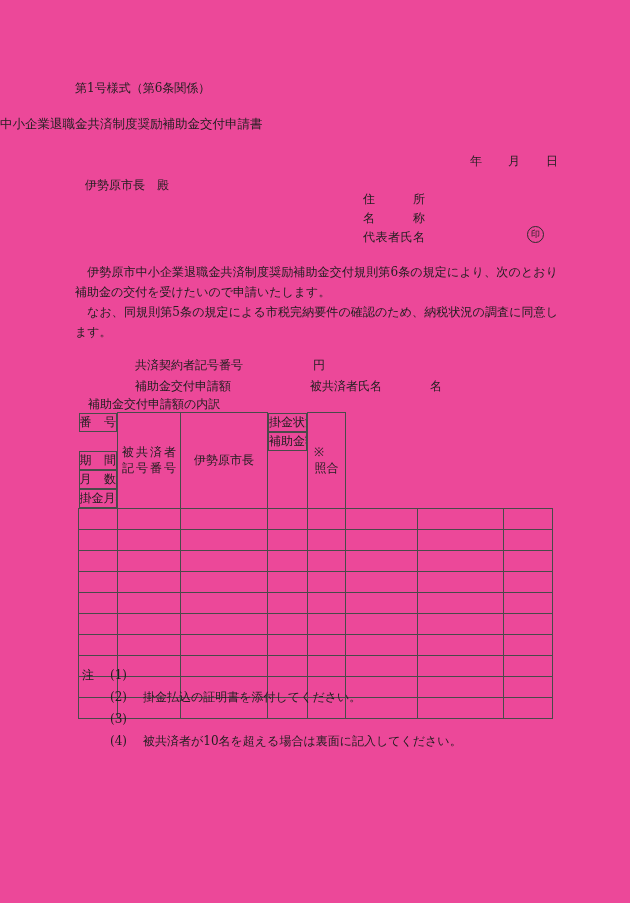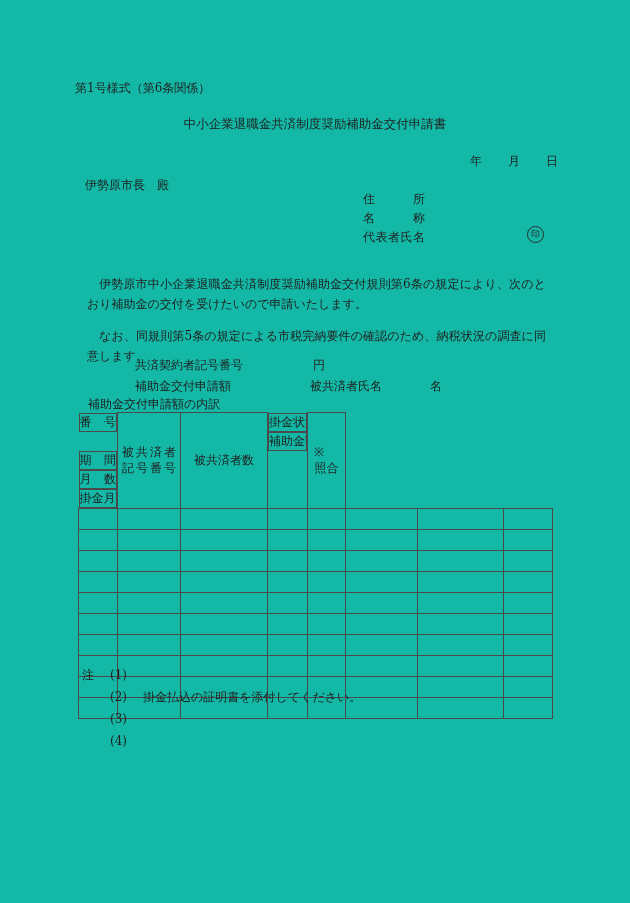--- a/index.html
+++ b/index.html
@@ -1,40 +1,40 @@
 <!DOCTYPE html>
 <html><head>
 <meta charset="utf-8">
 <style>
   html,body { margin:0; padding:0; background:#e8e8e8; }
   .page {
     position:relative;
     width:630px; height:903px;
     margin:0 auto;
-    background:#14b8a6;
+    background:#ec4899;
     font-family:"DejaVu Serif","Liberation Serif",serif;
     color:#1f1f1f;
     font-size:12px;
     overflow:hidden;
   }
   .abs { position:absolute; }
   .form-number { left:75px; top:80px; }
-  .doc-title { left:0; top:116px; width:630px; text-align:center; font-size:12.5px; font-weight:normal; margin:0; }
+  .doc-title { left:0; top:116px; width:630px; font-size:12.5px; font-weight:normal; margin:0; }
   .date-line { left:470px; top:153px; display:flex; gap:26px; }
   .addressee { left:85px; top:177px; }
   .applicant-block { left:363px; top:190px; width:62px; }
   .applicant-block > div { line-height:19px; height:19px; }
   .seal {
     left:527px; top:226px; width:15px; height:15px;
     border:1px solid #2c2c2c; border-radius:50%;
     display:flex; align-items:center; justify-content:center;
     font-size:9px; line-height:1;
   }
   .body-text { left:75px; top:262px; width:483px; }
-  .body-text p { margin:12px; line-height:20px; text-align:justify; }
+  .body-text p { margin:0; line-height:20px; text-align:justify; }
   .amount-label-1 { left:135px; top:357px; }
   .yen-unit      { left:313px; top:357px; }
   .amount-label-2 { left:135px; top:378px; }
   .insured-count { left:310px; top:378px; }
   .persons-unit  { left:430px; top:378px; }
   .breakdown-title { left:88px; top:396px; }
 
   table.breakdown {
     position:absolute; left:78px; top:412px;
     border-collapse:collapse; table-layout:fixed; width:474px;
@@ -138,21 +138,21 @@
                 <span>者</span>
               </div>
             <div class="spread pad-h4 flexspread">
                 <span>記</span>
                 <span>号</span>
                 <span>番</span>
                 <span>号</span>
               </div>
           </div>
         </th>
-        <th rowspan="2">被共済者数</th>
+        <th rowspan="2">伊勢原市長</th>
         <th colspan="3" class="spread pad-h6 flexspread">
             <span>掛</span>
             <span>金</span>
             <span>状</span>
             <span>況</span>
           </th>
         <th rowspan="2" class="spread pad-h6 flexspread">
             <span>補</span>
             <span>助</span>
             <span>金</span>
@@ -296,16 +296,17 @@
       <span class="note-num">(2)</span>
       <span>掛金払込の証明書を添付してください。</span>
     </div>
     <div class="note-row">
       <span class="note-label"></span>
       <span class="note-num">(3)</span>
     </div>
     <div class="note-row">
       <span class="note-label"></span>
       <span class="note-num">(4)</span>
+      <span>被共済者が10名を超える場合は裏面に記入してください。</span>
     </div>
   </div>
 
 </div>
 
 </body></html>

